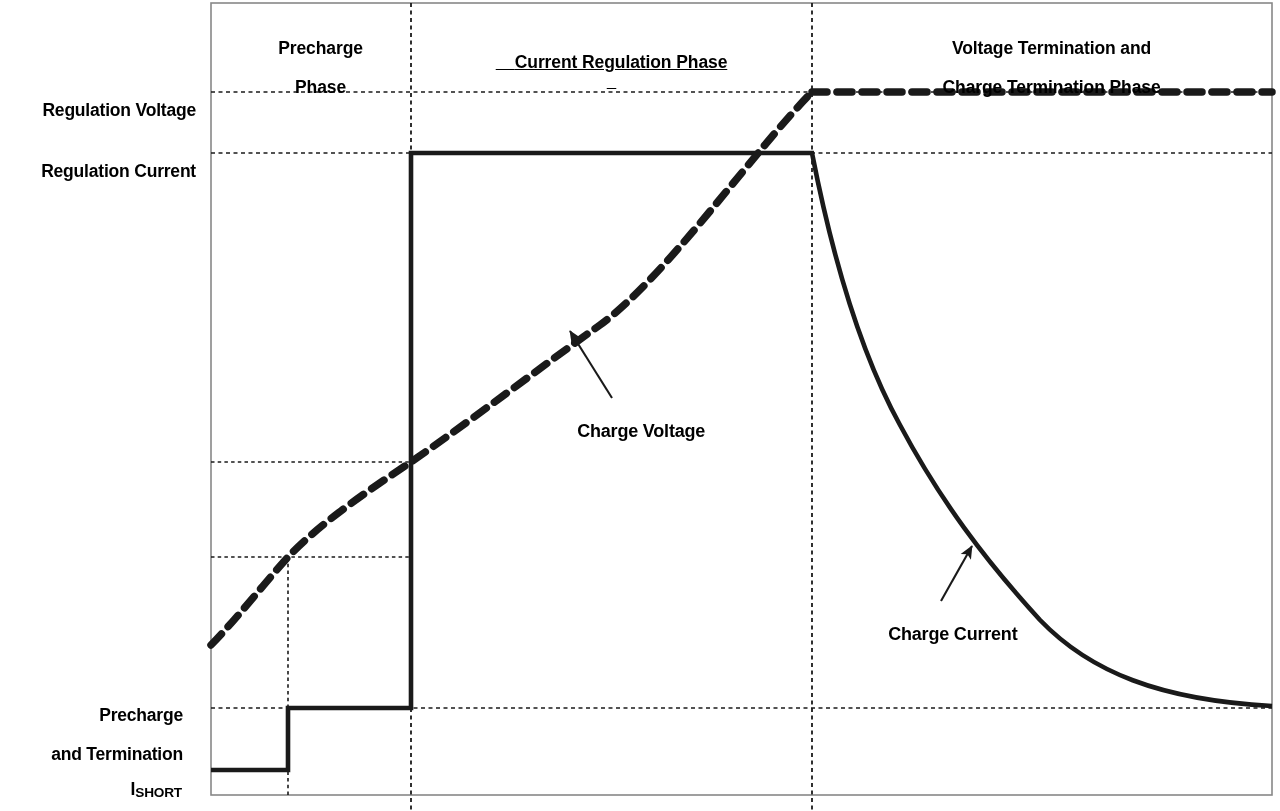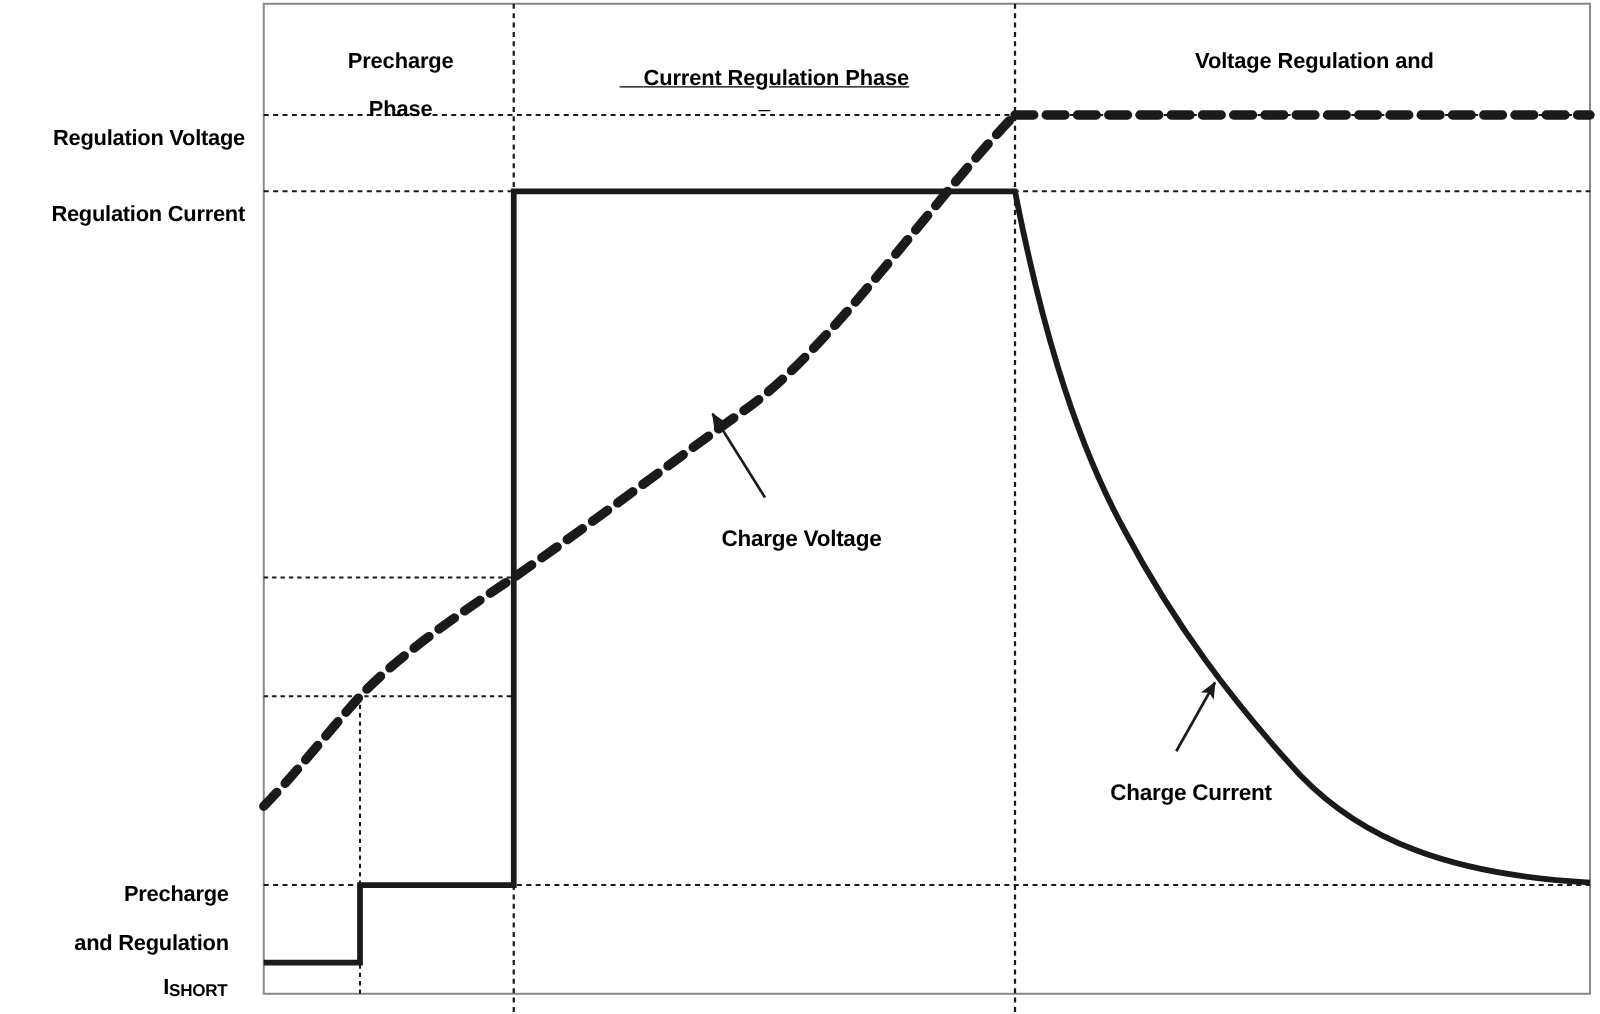--- a/index.html
+++ b/index.html
@@ -113,38 +113,39 @@
   </div>
 
   <div class="axis-label" style="right:1084px; top:142px; width:200px;">
     <span>Regulation Current</span>
   </div>
 
 
 
   <div class="axis-label" style="right:1097px; top:686px; width:220px;">
     <span>Precharge</span><br>
-    <span>and Regulation</span>
+    <span>and Termination</span>
   </div>
 
   <div class="axis-label" style="right:1098px; top:760px; width:180px;">
     <span>I</span><span class="sub">SHORT</span>
   </div>
 
   <div class="phase-label" style="left:211px; top:19px; width:200px;">
     <span>Precharge</span><br>
     <span>Phase</span>
   </div>
 
   <div class="phase-label" style="left:411px; top:33px; width:401px;text-decoration:underline;">
     <span>Current Regulation Phase</span>
   </div>
 
   <div class="phase-label" style="left:812px; top:19px; width:460px;">
-    <span>Voltage Regulation and</span><br>
+    <span>Voltage Termination and</span><br>
+    <span>Charge Termination Phase</span>
   </div>
 
   <div class="anno-label" style="left:558px; top:401px;">
     <span>Charge Voltage</span>
   </div>
 
   <div class="anno-label" style="left:869px; top:604px;">
     <span>Charge Current</span>
   </div>
 

